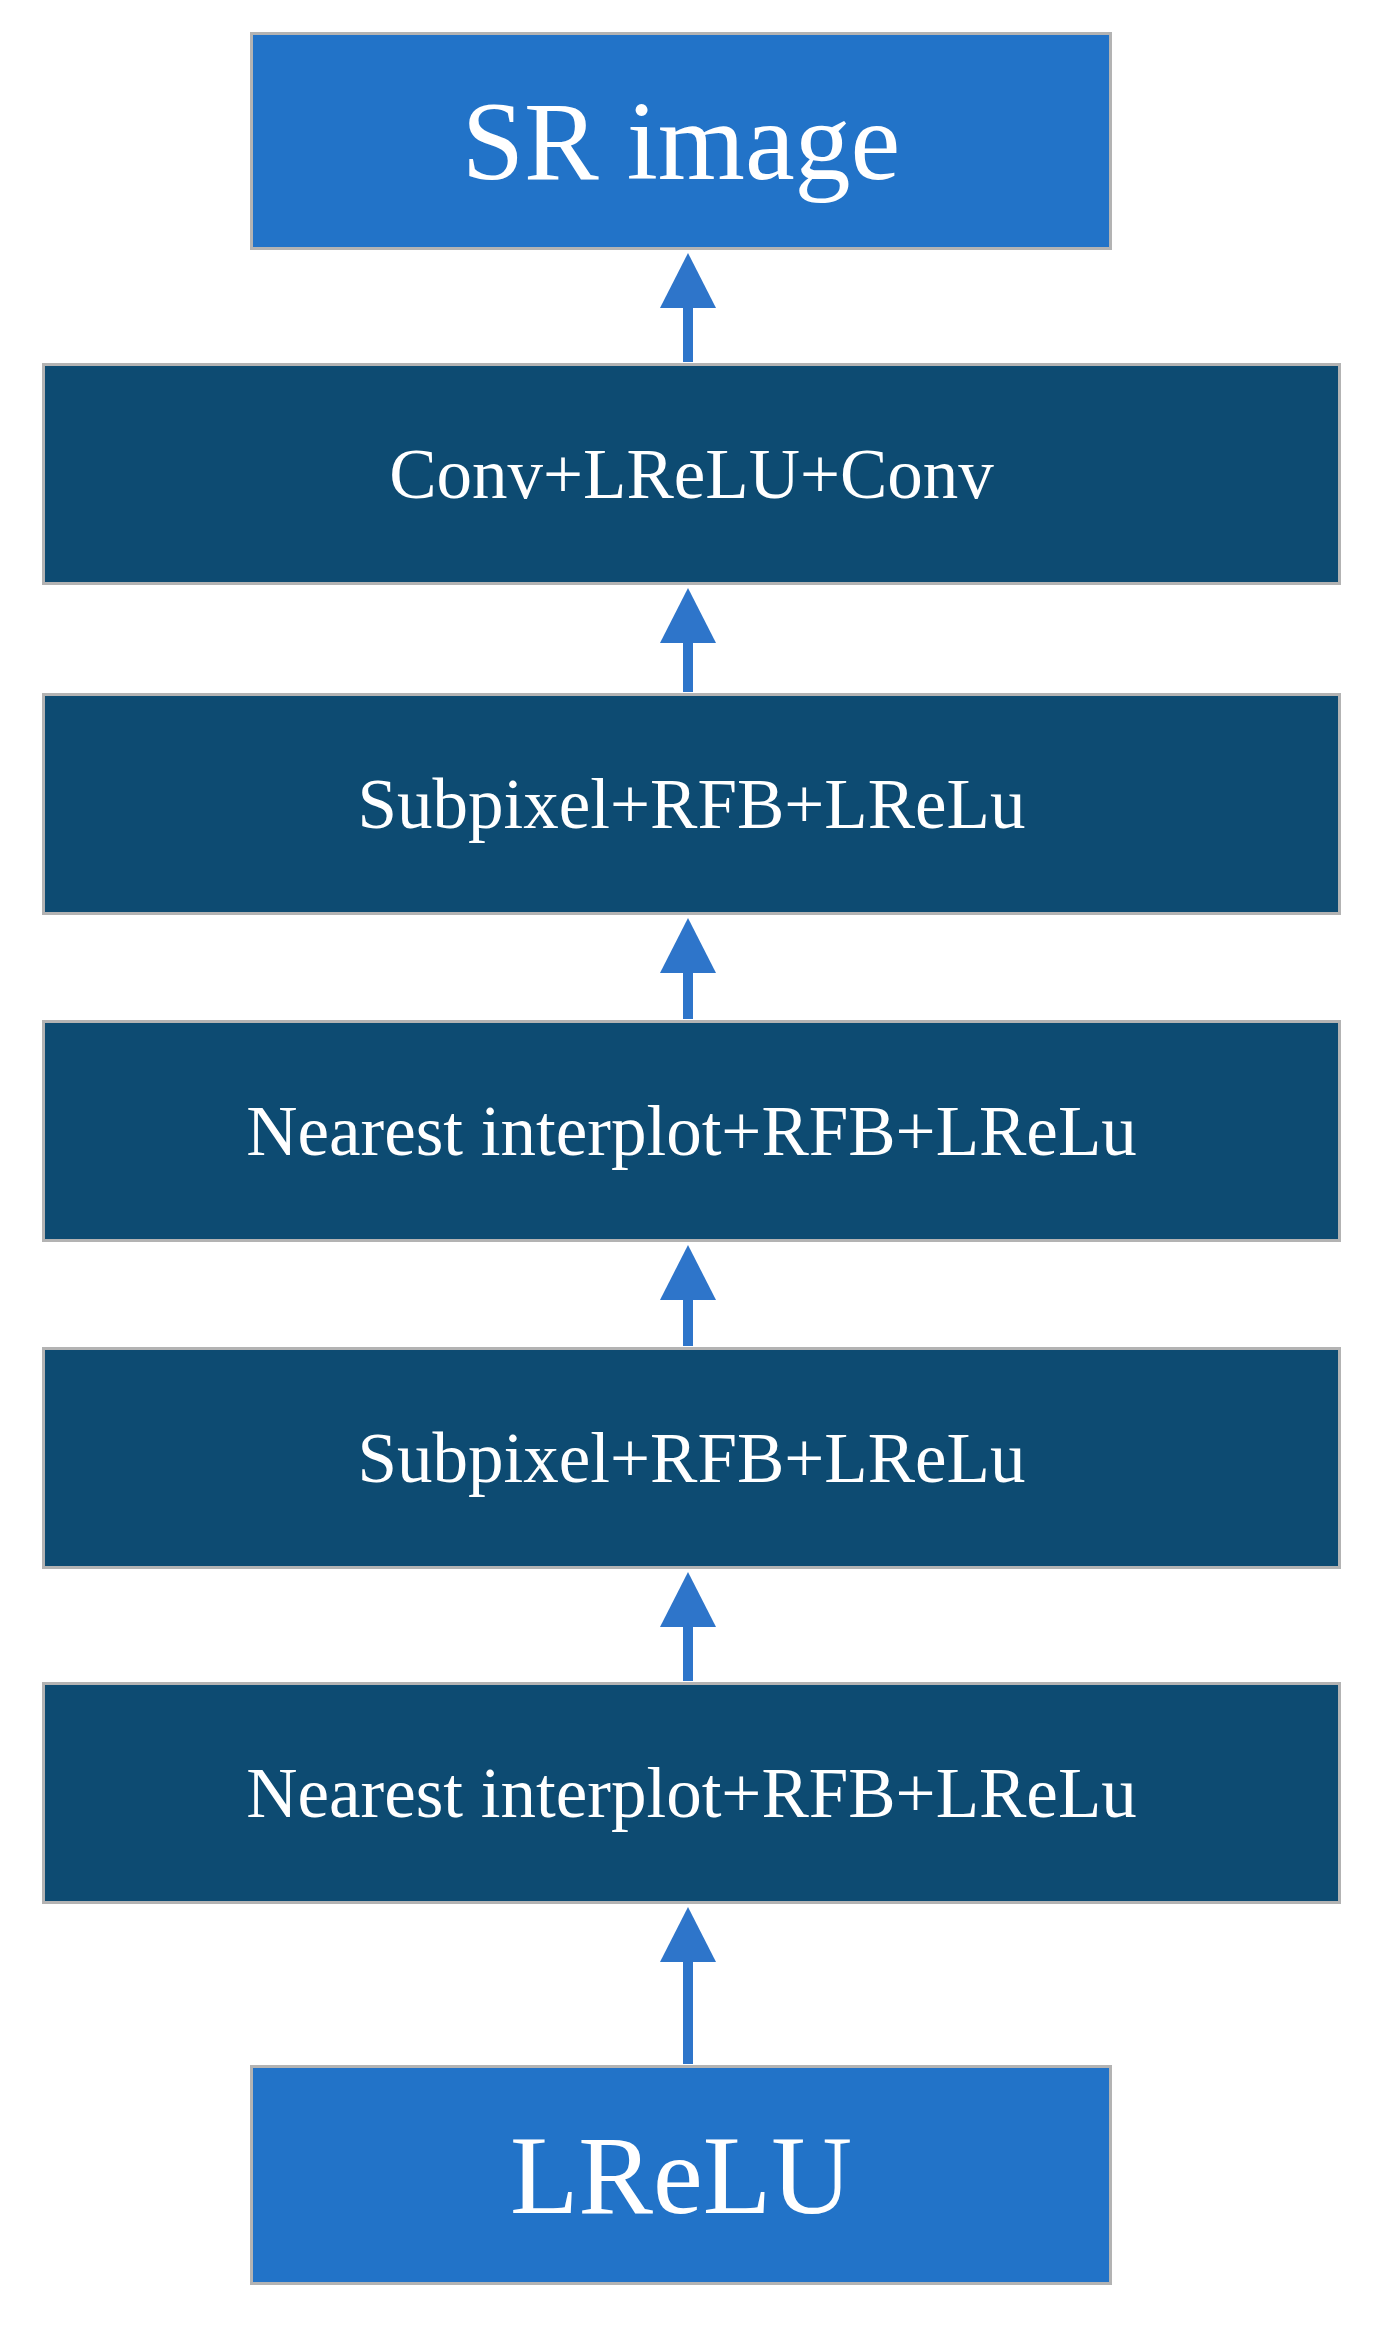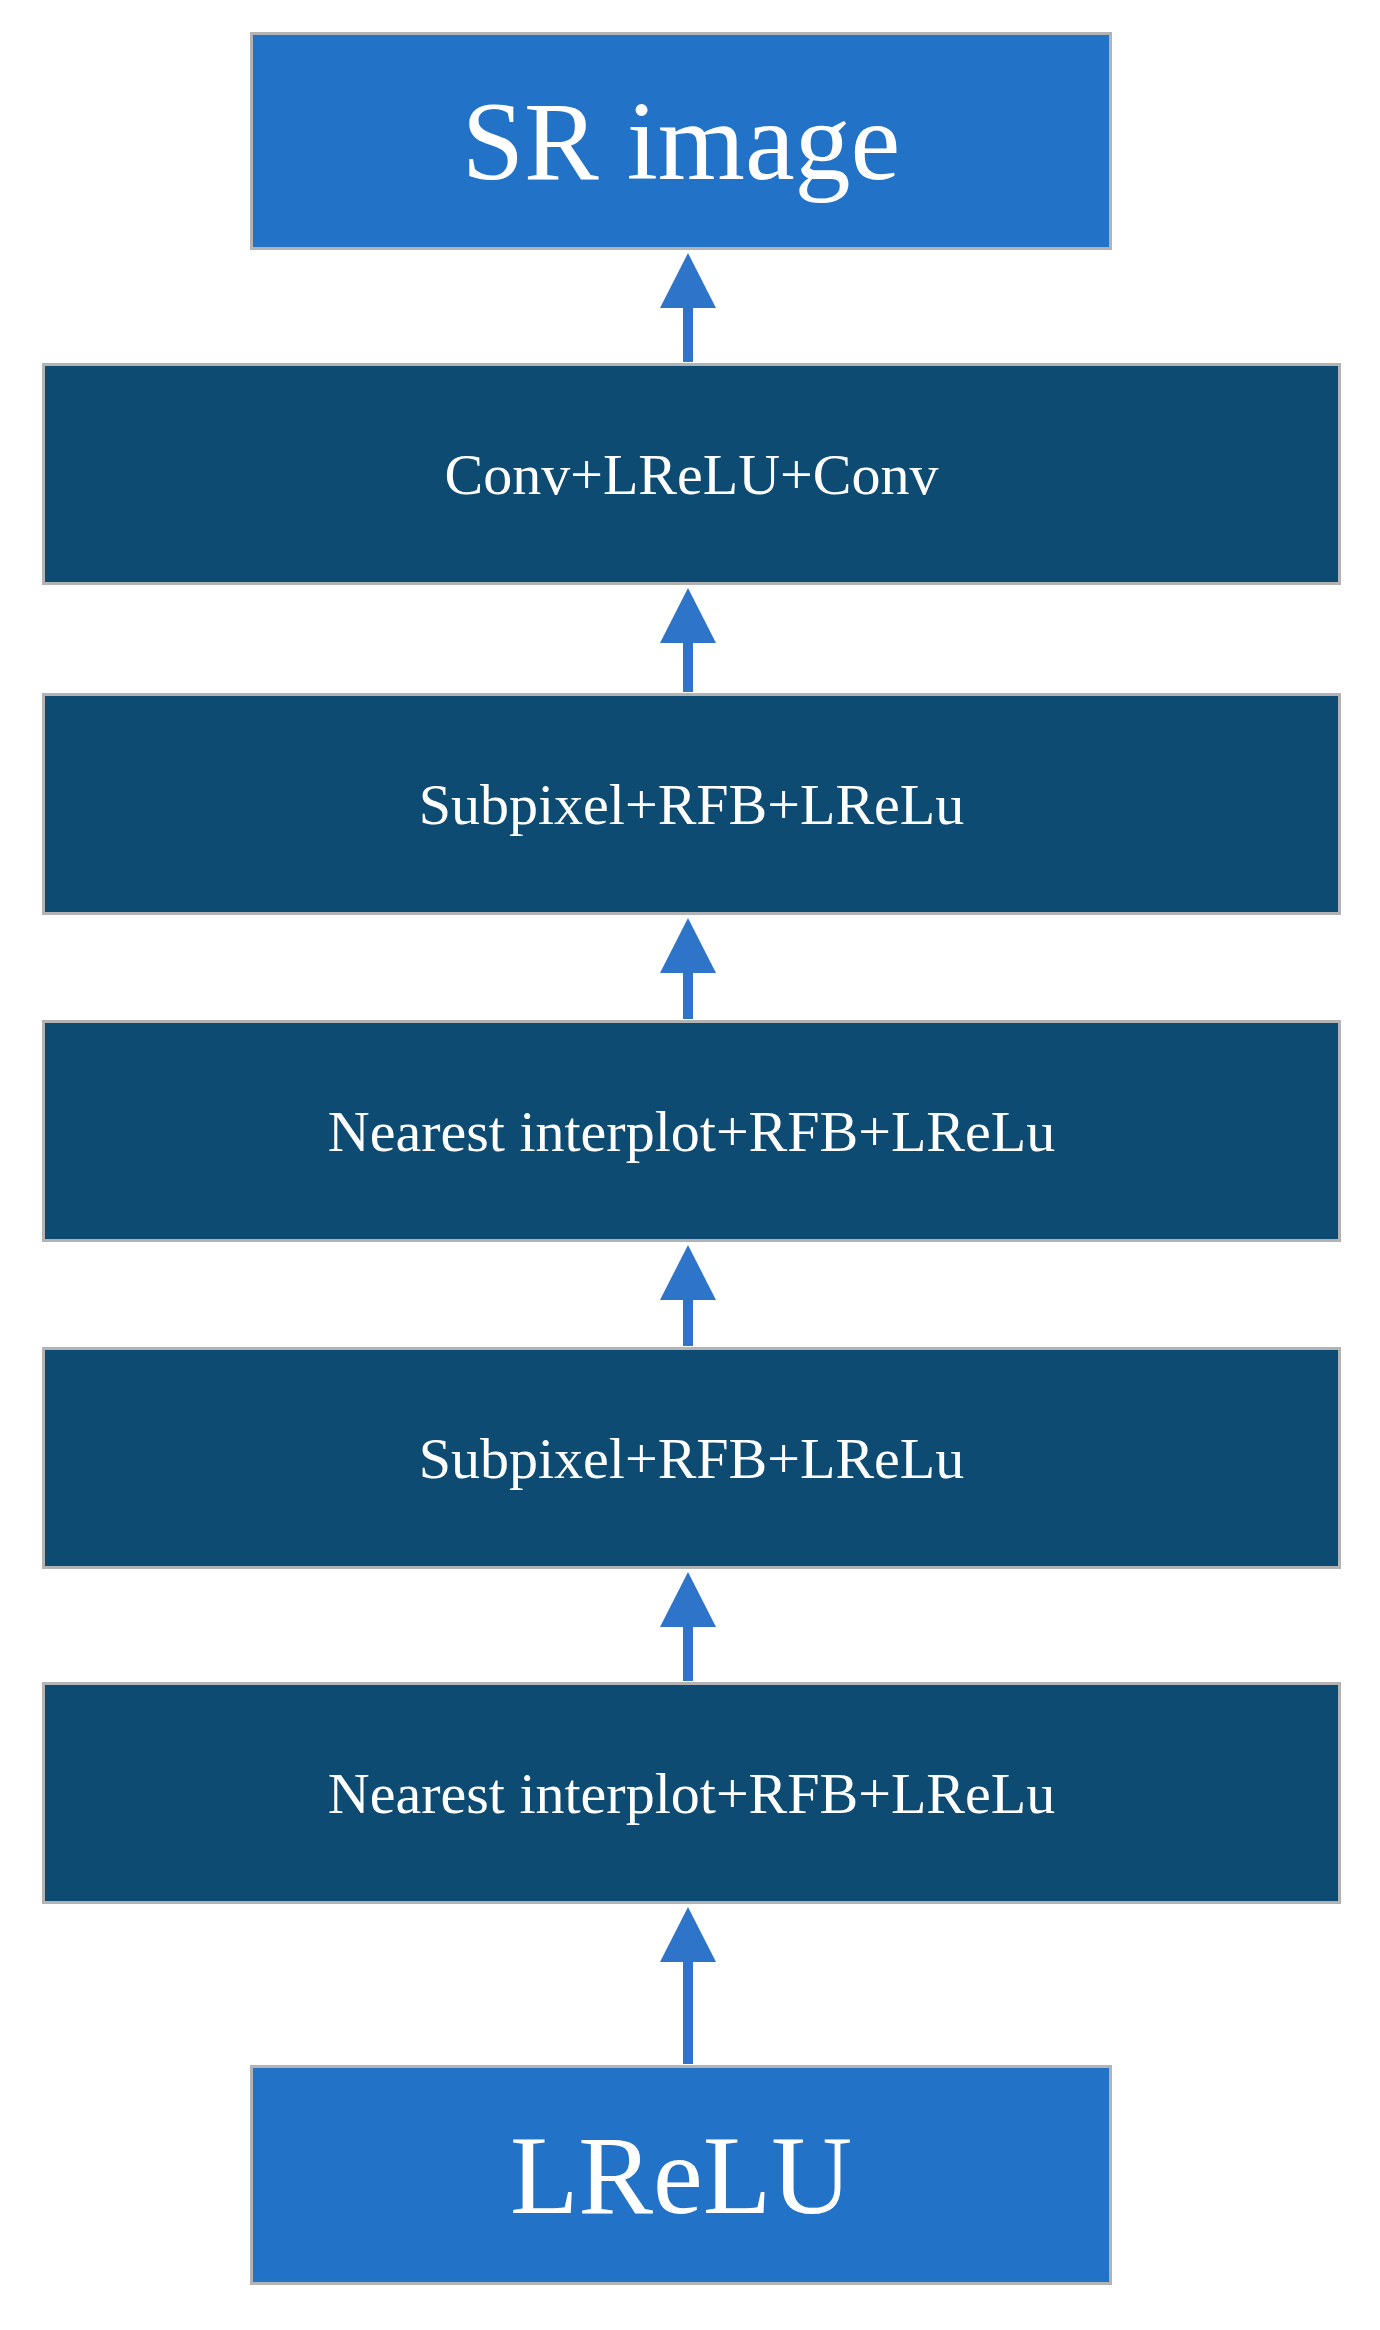--- a/index.html
+++ b/index.html
@@ -31,21 +31,21 @@
   .io {
     left: 250px;
     width: 862px;
     background: var(--io-fill, #2273c8);
     font-size: 112px;
   }
   .layer {
     left: 42px;
     width: 1299px;
     background: var(--layer-fill, #0d4b72);
-    font-size: 58px;
+    font-size: 71px;
   }
   .n1 { top: 32px;   height: 218px; }
   .n2 { top: 363px;  height: 222px; }
   .n3 { top: 693px;  height: 222px; }
   .n4 { top: 1020px; height: 222px; }
   .n5 { top: 1347px; height: 222px; }
   .n6 { top: 1682px; height: 222px; }
   .n7 { top: 2065px; height: 220px; }
 
   .arrow {

